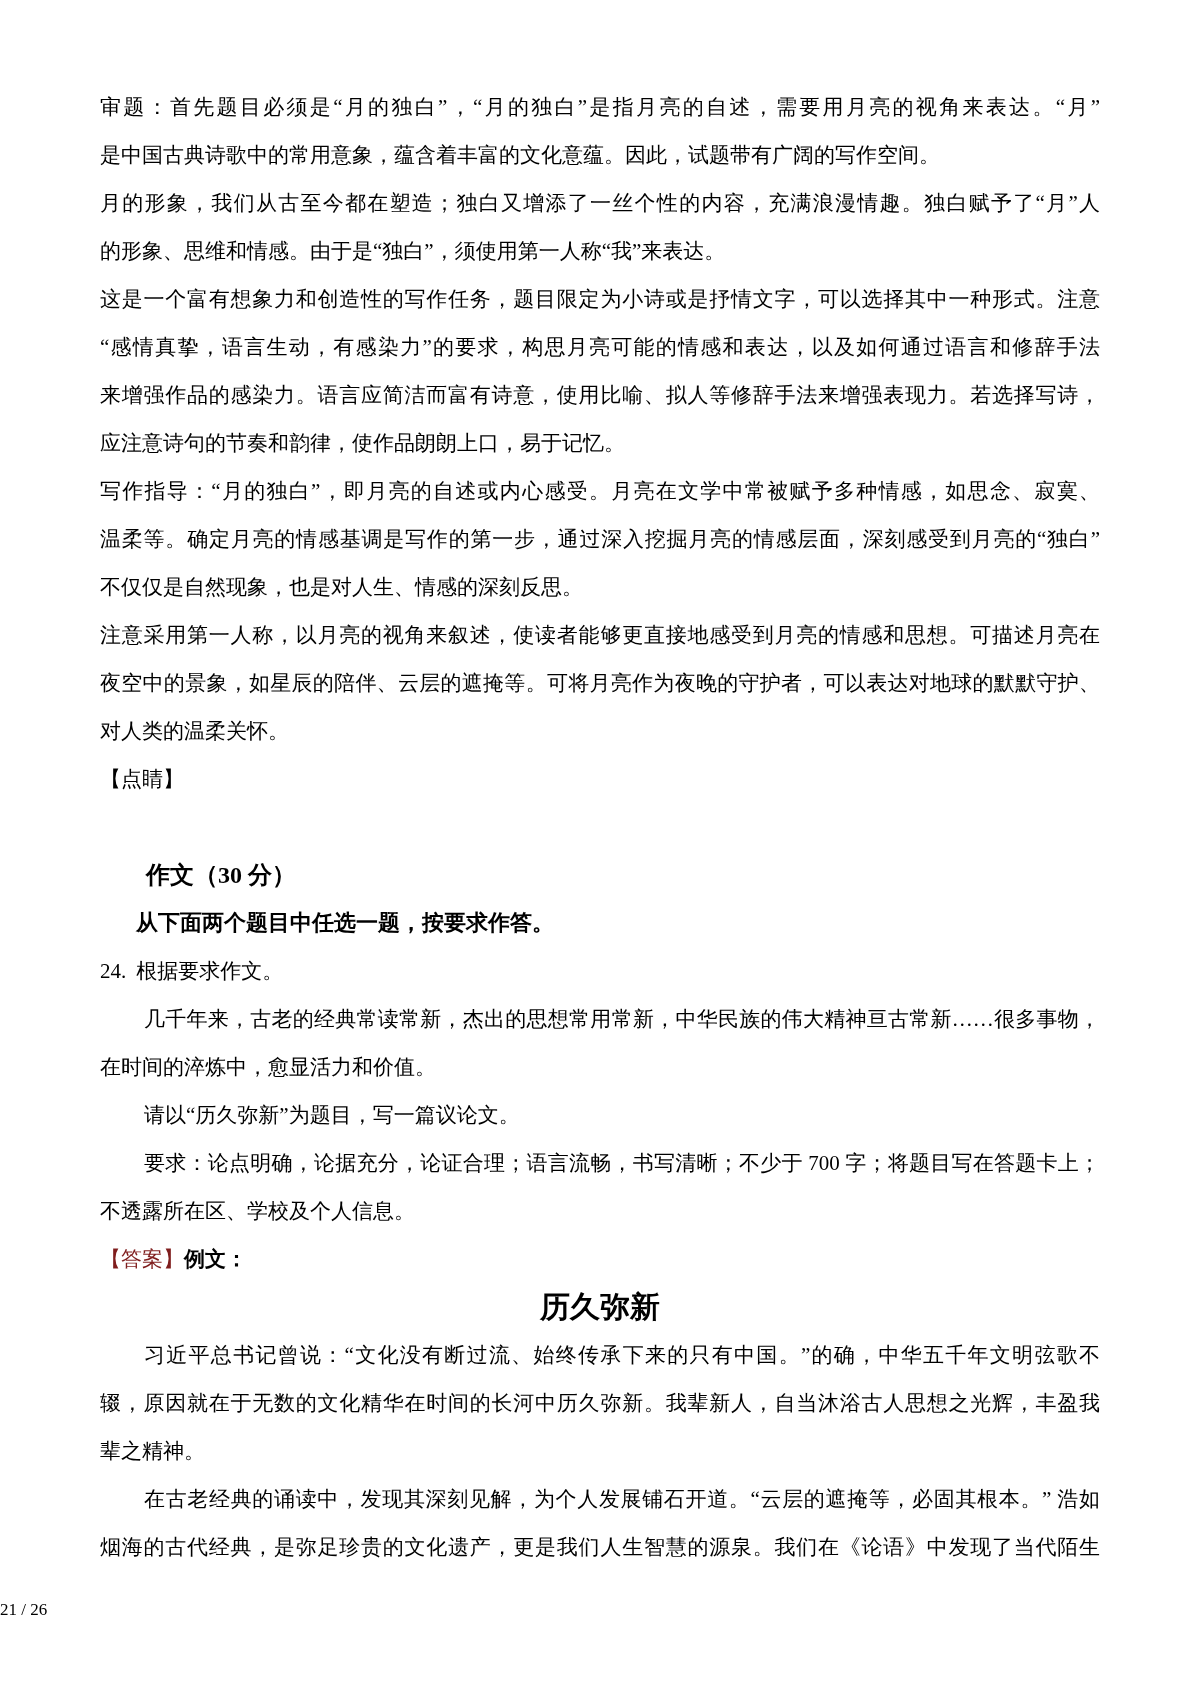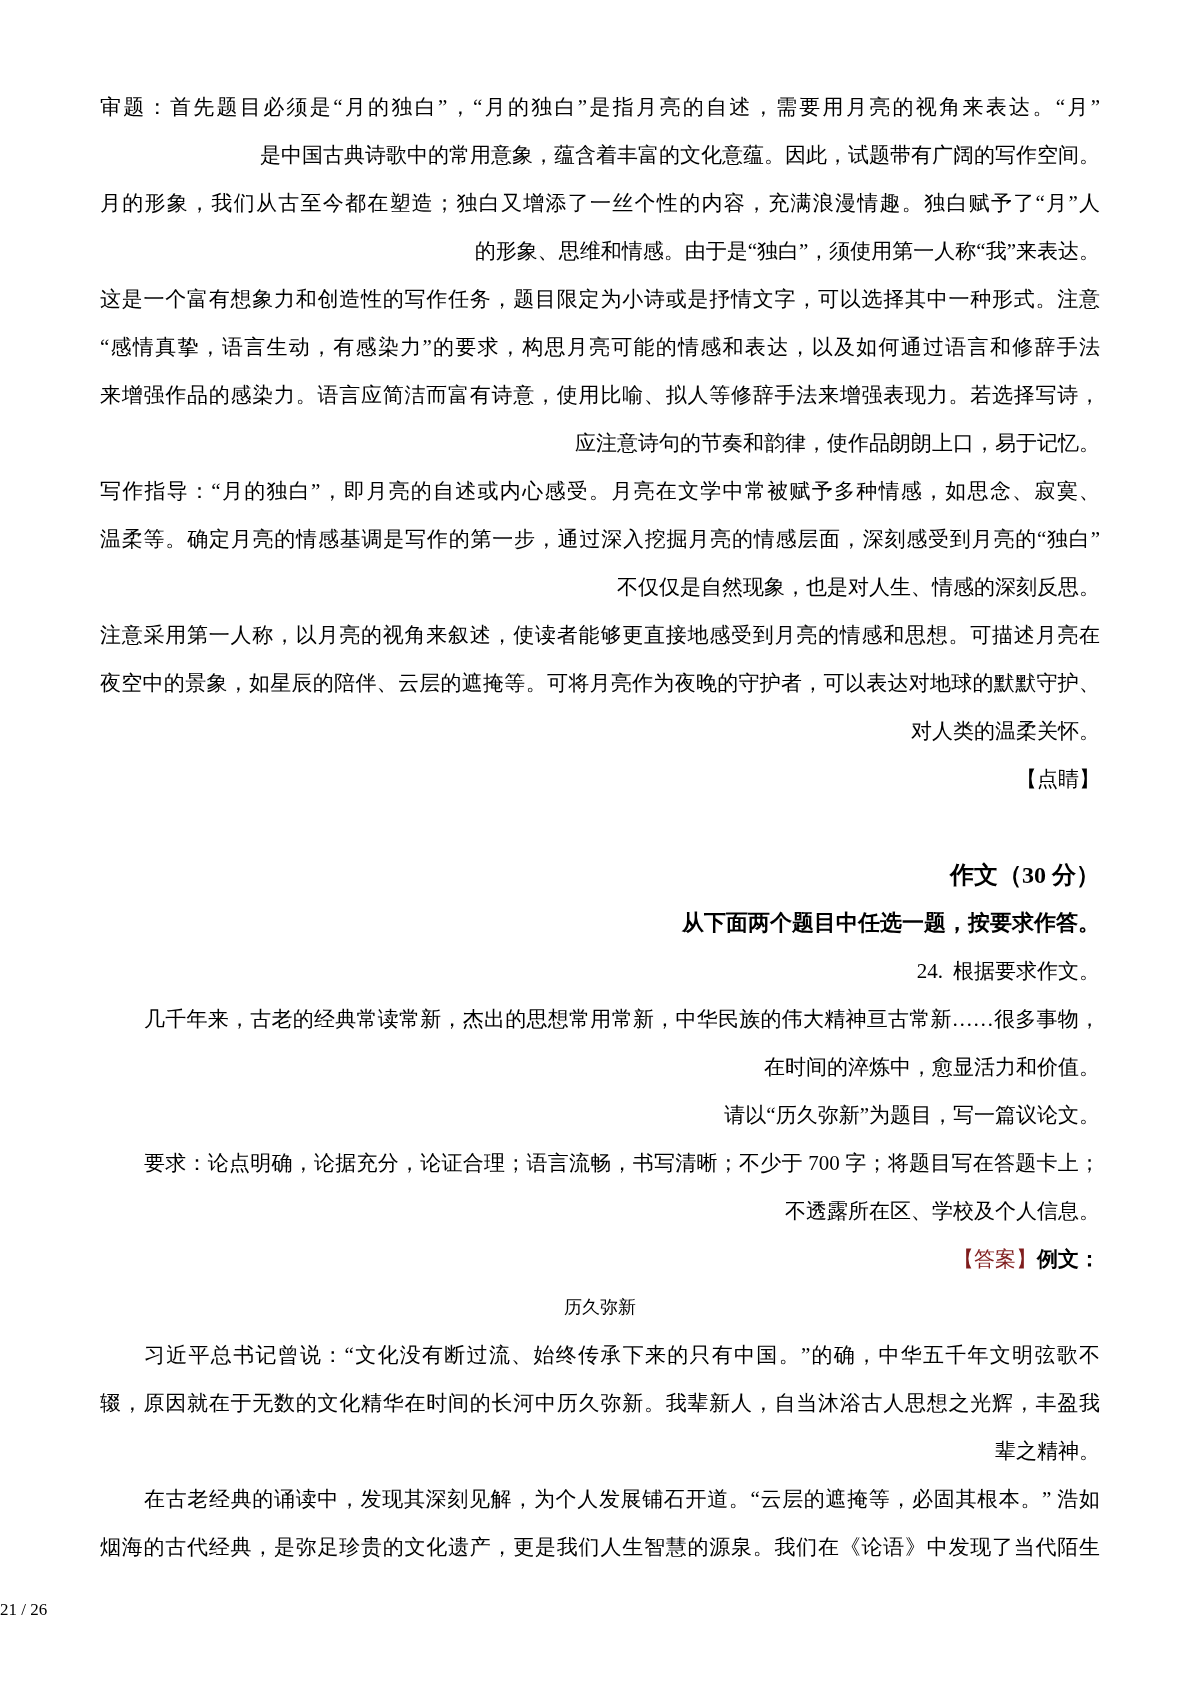--- a/index.html
+++ b/index.html
@@ -13,41 +13,41 @@
   }
   .content {
     position:absolute;
     left:100px; top:83px;
     width:1000px;
   }
   .line {
     font-size:21px;
     line-height:48px;
     min-height:48px;
-    text-align:right;
+    text-align:left;
   }
   .j { text-align:justify; text-align-last:justify; }
   .indent { text-indent:44px; }
   .kai { }
   .h1 {
     font-size:24px; font-weight:bold;
     margin-left:46px; margin-top:48px;
     line-height:48px;
   }
   .h2 {
     font-size:22px; font-weight:bold;
-    margin-left:24px;
+    margin-left:36px;
     line-height:48px;
   }
   .qnum { margin-right:10px; }
   .answer-label { color:#7f1d1d; }
   .bold { font-weight:bold; }
   .essay-title {
     text-align:left; text-align-last:center;
-    font-weight:normal; font-size:18px;
+    font-weight:bold; font-size:30px;
   }
   .footer {
     position:absolute;
     left:0; top:1598px; width:100%;
     text-align:left;
     font-size:17px;
     line-height:24px;
   }
 </style>
 </head>

